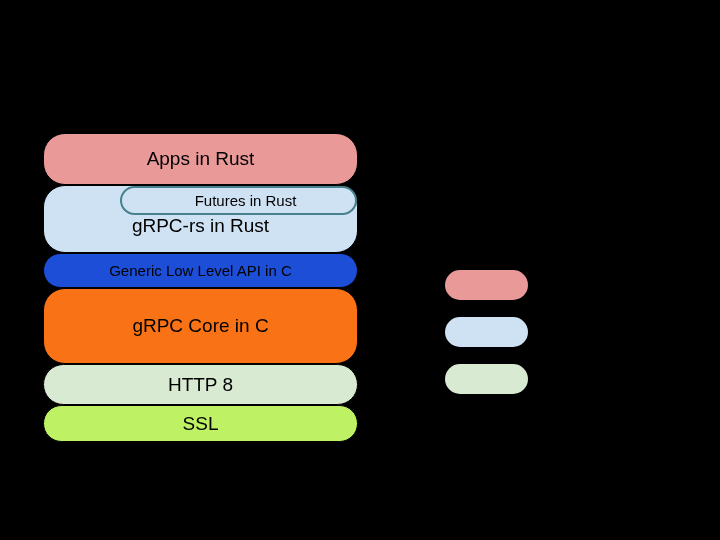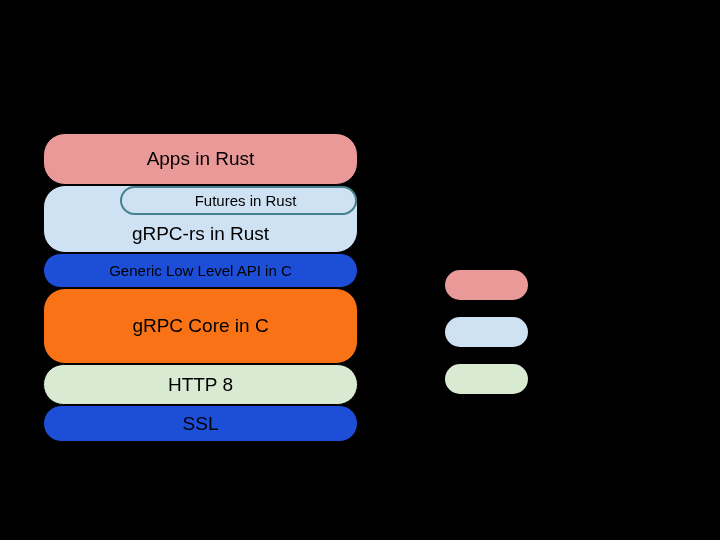--- a/index.html
+++ b/index.html
@@ -46,21 +46,20 @@
     justify-content: center;
     padding-left: 14px;
   }
   .grpc-rs-label {
     position: absolute;
     top: 29px;
     bottom: 0;
     left: 0;
     right: 0;
     display: flex;
-    align-items: center;
     justify-content: center;
   }
   .legend {
     position: absolute;
     left: 445px;
     top: 270px;
   }
   .swatch {
     width: 83px;
     height: 30px;
@@ -92,21 +91,21 @@
     </div>
 
     <div class="layer layer-core font-large" style="background-color: #f97316; text-align: center;">
       <span>gRPC Core in C</span>
     </div>
 
     <div class="layer layer-http2 font-large" style="background-color: rgb(217, 234, 211);">
       <span>HTTP 8</span>
     </div>
 
-    <div class="layer layer-ssl font-large" style="background-color: #1d4ed8;">
+    <div class="layer layer-ssl font-large" style="background-color: #bef264;">
       <span>SSL</span>
     </div>
 
   </div>
 
   <div class="legend">
     <div class="swatch" style="background-color: rgb(234, 153, 153);"></div>
     <div class="swatch" style="background-color: rgb(207, 226, 243);"></div>
     <div class="swatch" style="background-color: rgb(217, 234, 211);"></div>
   </div>

